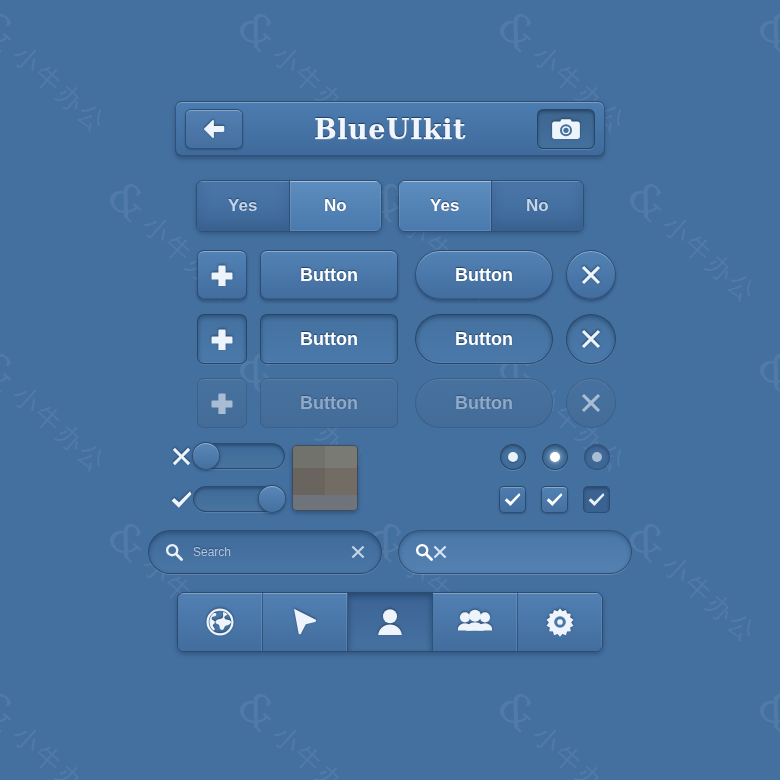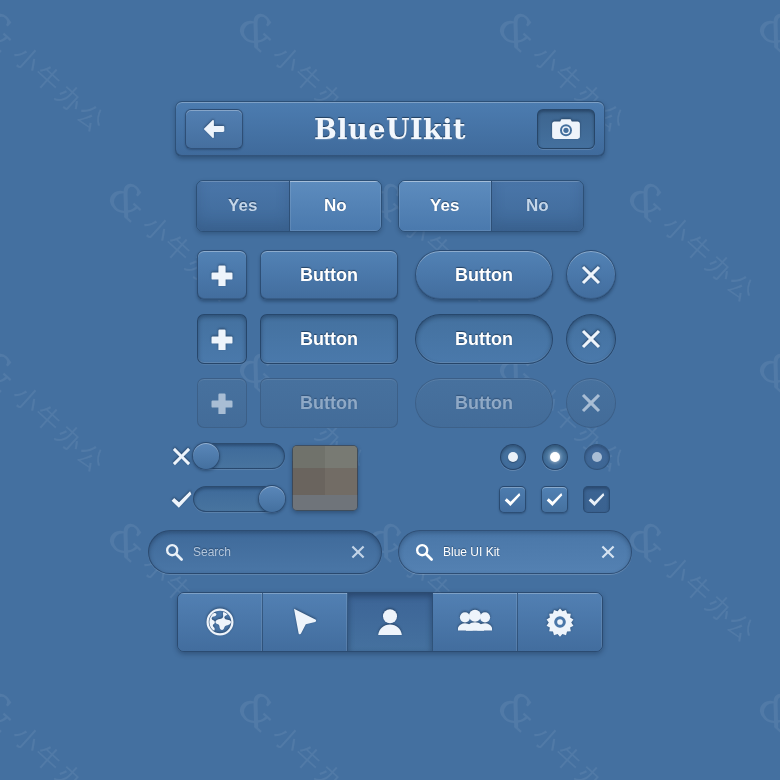--- a/index.html
+++ b/index.html
@@ -542,21 +542,20 @@
     <svg width="14" height="14" viewBox="0 0 20 20">
       <path fill="#c3d4e7" d="M3.1 0.9 L10 7.8 L16.9 0.9 L19.1 3.1 L12.2 10 L19.1 16.9 L16.9 19.1 L10 12.2 L3.1 19.1 L0.9 16.9 L7.8 10 L0.9 3.1 Z"></path>
     </svg>
   </div>
 
   <div class="search" id="search-filled">
     <svg width="18" height="18" viewBox="0 0 20 20">
       <circle cx="8" cy="8" r="5.6" fill="none" stroke="#ffffff" stroke-width="2.6"></circle>
       <path d="M12.3 12.3 L18.4 18.4" stroke="#ffffff" stroke-width="3.0" stroke-linecap="round"></path>
     </svg>
-    <span class="search-text txt-value">Blue UI Kit</span>
     <svg width="14" height="14" viewBox="0 0 20 20">
       <path fill="#d6e3f1" d="M3.1 0.9 L10 7.8 L16.9 0.9 L19.1 3.1 L12.2 10 L19.1 16.9 L16.9 19.1 L10 12.2 L3.1 19.1 L0.9 16.9 L7.8 10 L0.9 3.1 Z"></path>
     </svg>
   </div>
 
   <div class="abs" id="tabbar">
     <div class="tab tab-off">
       <svg width="30" height="30" viewBox="0 0 32 32" class="glyph-shadow">
         <circle cx="16" cy="16" r="13.2" fill="none" stroke="#eef4fb" stroke-width="2.4"></circle>
         <path class="glyph-white" d="M9.5 6.5 c2.4 -0.6 3.4 1.2 2.2 2.6 c-1.3 1.5 -3.6 0.6 -4.4 2.3 c-0.8 1.8 1.4 2.4 2.6 3.4 c1.3 1.1 0.4 2.8 -0.9 3.6 c-1.1 0.7 -0.6 2.3 0.5 3.2 c1.2 1.0 1.0 2.6 0.2 3.8 c-3.1 -1.9 -5.1 -5.4 -5.1 -9.4 c0 -4.1 2.0 -7.6 4.9 -9.5 z"></path>

